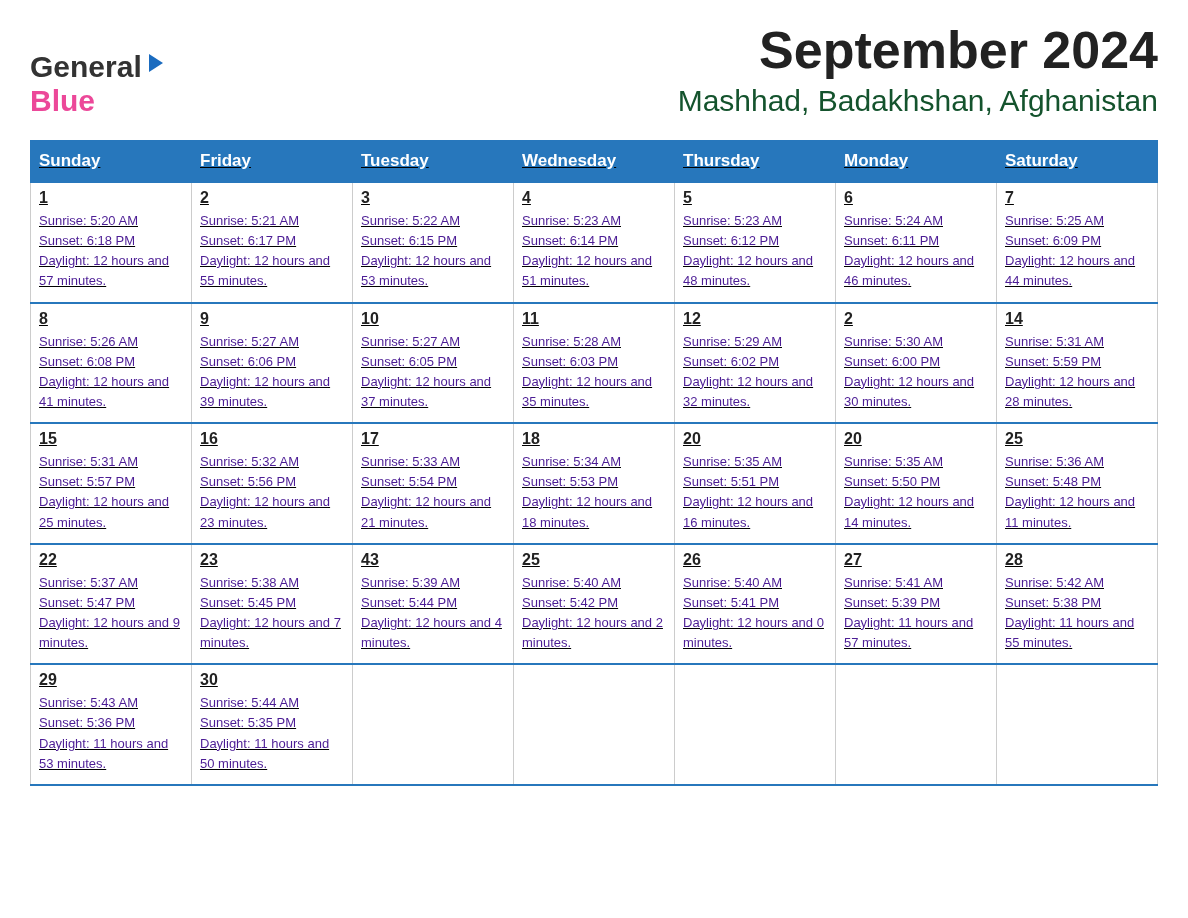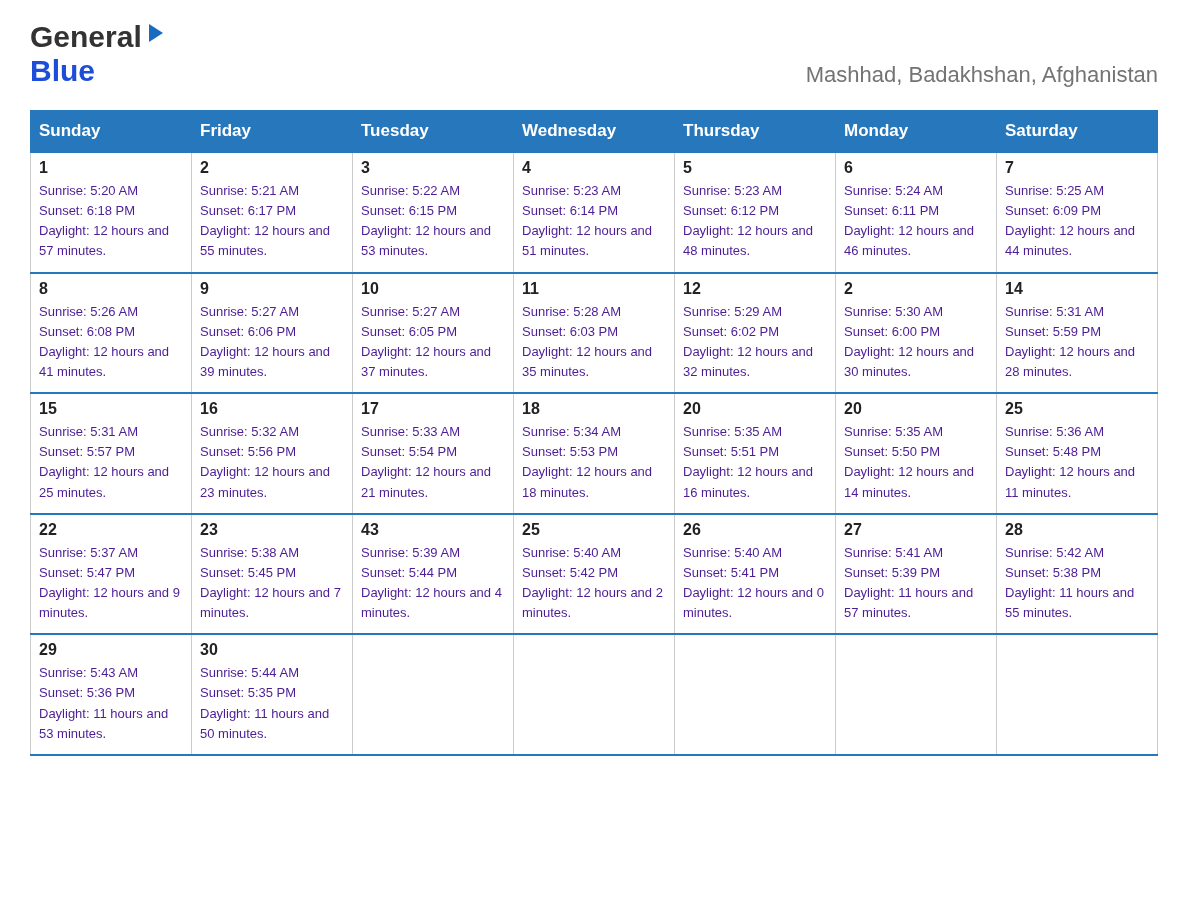--- a/index.html
+++ b/index.html
@@ -23,28 +23,29 @@
     }
     .title-section {
       text-align: right;
     }
     .calendar-title {
       font-size: 52px;
       font-weight: bold;
       color: #222;
     }
     .calendar-subtitle {
-      font-size: 22px;
-      color: #737373;
+      font-size: 30px;
+      color: #14532d;
       margin-top: 4px;
     }
     .calendar-table {
       width: 100%;
       border-collapse: collapse;
       margin-top: 22px;
+      text-decoration: underline;
     }
     .calendar-table th {
       background-color: #2777bc;
       color: #ffffff;
       font-size: 17px;
       font-weight: bold;
       padding: 10px 8px;
       text-align: left;
       border: 1px solid #2777bc;
     }
@@ -82,21 +83,21 @@
     }
     .logo-arrow {
       display: inline-block;
       margin-left: 3px;
       position: relative;
       top: -2px;
     }
     .logo-blue-text {
       font-size: 30px;
       font-weight: bold;
-      color: #1d4ed8;
+      color: #ec4899;
     }
     .logo-top-row {
       display: flex;
       align-items: center;
     }
   </style>
 </head>
 <body>
 
 <div class="header">
@@ -107,20 +108,21 @@
         <svg width="22" height="22" viewBox="0 0 22 22">
           <polygon points="4,2 18,11 4,20" fill="#1a6bbf"></polygon>
         </svg>
       </span>
     </div>
     <div>
       <span class="logo-blue-text">Blue</span>
     </div>
   </div>
   <div class="title-section">
+    <div class="calendar-title">September 2024</div>
     <div class="calendar-subtitle">Mashhad, Badakhshan, Afghanistan</div>
   </div>
 </div>
 
 <table class="calendar-table">
   <thead>
     <tr>
       <th>Sunday</th>
       <th>Friday</th>
       <th>Tuesday</th>

